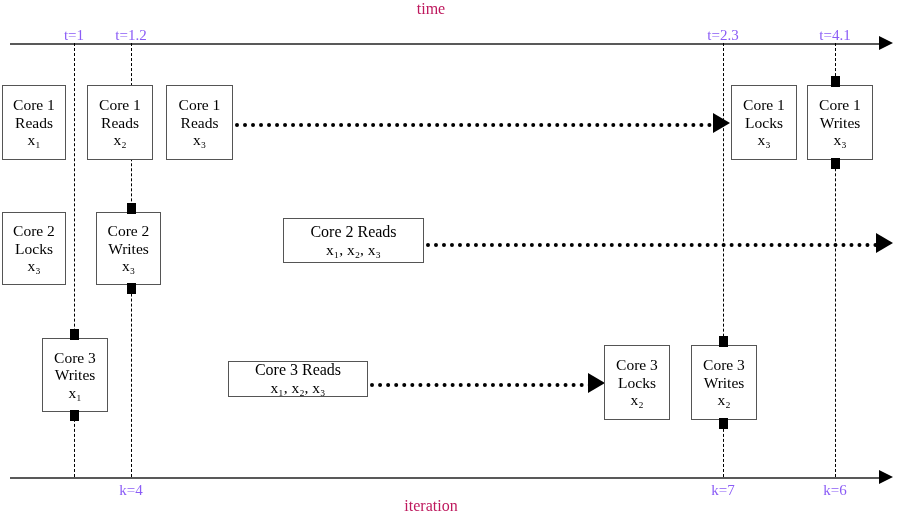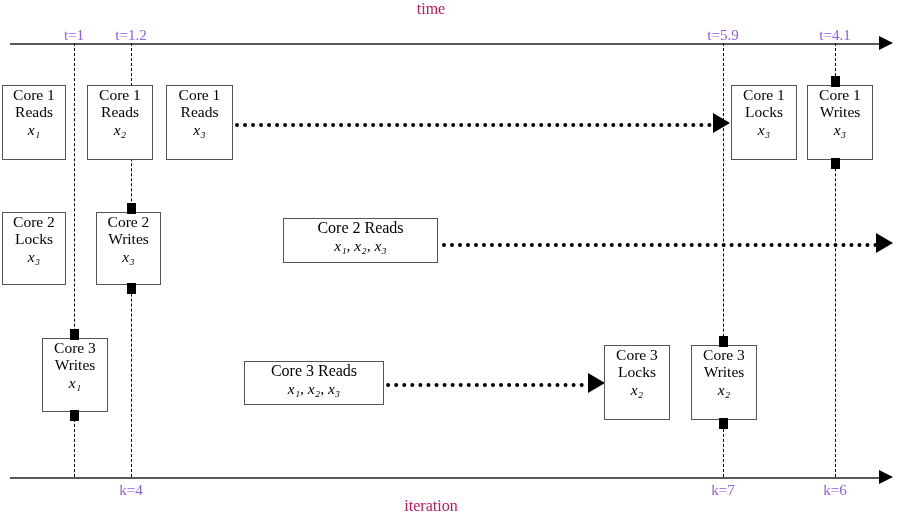--- a/index.html
+++ b/index.html
@@ -48,28 +48,29 @@
   }
   .evbox {
     position: absolute;
     box-sizing: border-box;
     border: 1.3px solid #555555;
     background: #ffffff;
     color: #000000;
     display: flex;
     flex-direction: column;
     align-items: center;
+    justify-content: center;
     line-height: 1.12;
     font-size: 15.5px;
     white-space: nowrap;
     z-index: 3;
   }
   .evbox .l1 { display: block; }
   .evbox .l2 { display: block; }
-  .evbox .var { font-style: italic; font-size: 15.5px; }
+  .evbox .var { font-size: 15.5px; }
   .evbox.wide { font-size: 16px; }
   .marker {
     position: absolute;
     width: 9px;
     height: 11px;
     background: #000000;
     z-index: 4;
   }
   .dotted {
     position: absolute;
@@ -91,21 +92,21 @@
 
 <div id="diagram">
 
   <div class="axis-title" style="left:386px; top:0px; width:90px;">time</div>
 
   <div class="axis-line" style="left:10px; top:43px; width:872px;"></div>
   <div class="axis-arrow" style="left:879px; top:36px;"></div>
 
   <div class="tick-label" style="left:44px; top:27px; width:60px;">t=1</div>
   <div class="tick-label" style="left:101px; top:27px; width:60px;text-align:center;">t=1.2</div>
-  <div class="tick-label" style="left:693px; top:27px; width:60px;">t=5.9</div>
+  <div class="tick-label" style="left:693px; top:27px; width:60px;">t=2.3</div>
   <div class="tick-label" style="left:805px; top:27px; width:60px;">t=4.1</div>
 
   <div class="vline" style="left:74px; top:43px; height:434px;"></div>
   <div class="vline" style="left:131px; top:43px; height:434px;"></div>
   <div class="vline" style="left:723px; top:43px; height:434px;"></div>
   <div class="vline" style="left:835px; top:43px; height:434px;"></div>
 
   <div class="evbox" style="left:2px; top:85px; width:64px; height:75px;">
     <span class="l1">Core 1</span>
     <span class="l2">Reads</span>
@@ -148,37 +149,37 @@
   </div>
 
   <div class="evbox" style="left:96px; top:212px; width:65px; height:73px;">
     <span class="l1">Core 2</span>
     <span class="l2">Writes</span>
     <span class="var">x₃</span>
   </div>
   <div class="marker" style="left:127px; top:203px;"></div>
   <div class="marker" style="left:127px; top:283px;"></div>
 
-  <div class="evbox wide" style="left:283px; top:218px; width:155px; height:45px;">
+  <div class="evbox wide" style="left:283px; top:218px; width:141px; height:45px;">
     <span class="l1">Core 2 Reads</span>
     <span class="var">x₁, x₂, x₃</span>
   </div>
 
   <div class="dotted" style="left:426px; top:243px; width:452px;"></div>
   <div class="dot-arrow" style="left:876px; top:233px;"></div>
 
   <div class="evbox" style="left:42px; top:338px; width:66px; height:74px;">
     <span class="l1">Core 3</span>
     <span class="l2">Writes</span>
     <span class="var">x₁</span>
   </div>
   <div class="marker" style="left:70px; top:329px;"></div>
   <div class="marker" style="left:70px; top:410px;"></div>
 
-  <div class="evbox wide" style="left:228px; top:361px; width:140px; height:44px;margin-left:16px;">
+  <div class="evbox wide" style="left:228px; top:361px; width:140px; height:36px;">
     <span class="l1">Core 3 Reads</span>
     <span class="var">x₁, x₂, x₃</span>
   </div>
 
   <div class="dotted" style="left:370px; top:383px; width:222px;"></div>
   <div class="dot-arrow" style="left:588px; top:373px;"></div>
 
   <div class="evbox" style="left:604px; top:345px; width:66px; height:75px;">
     <span class="l1">Core 3</span>
     <span class="l2">Locks</span>

